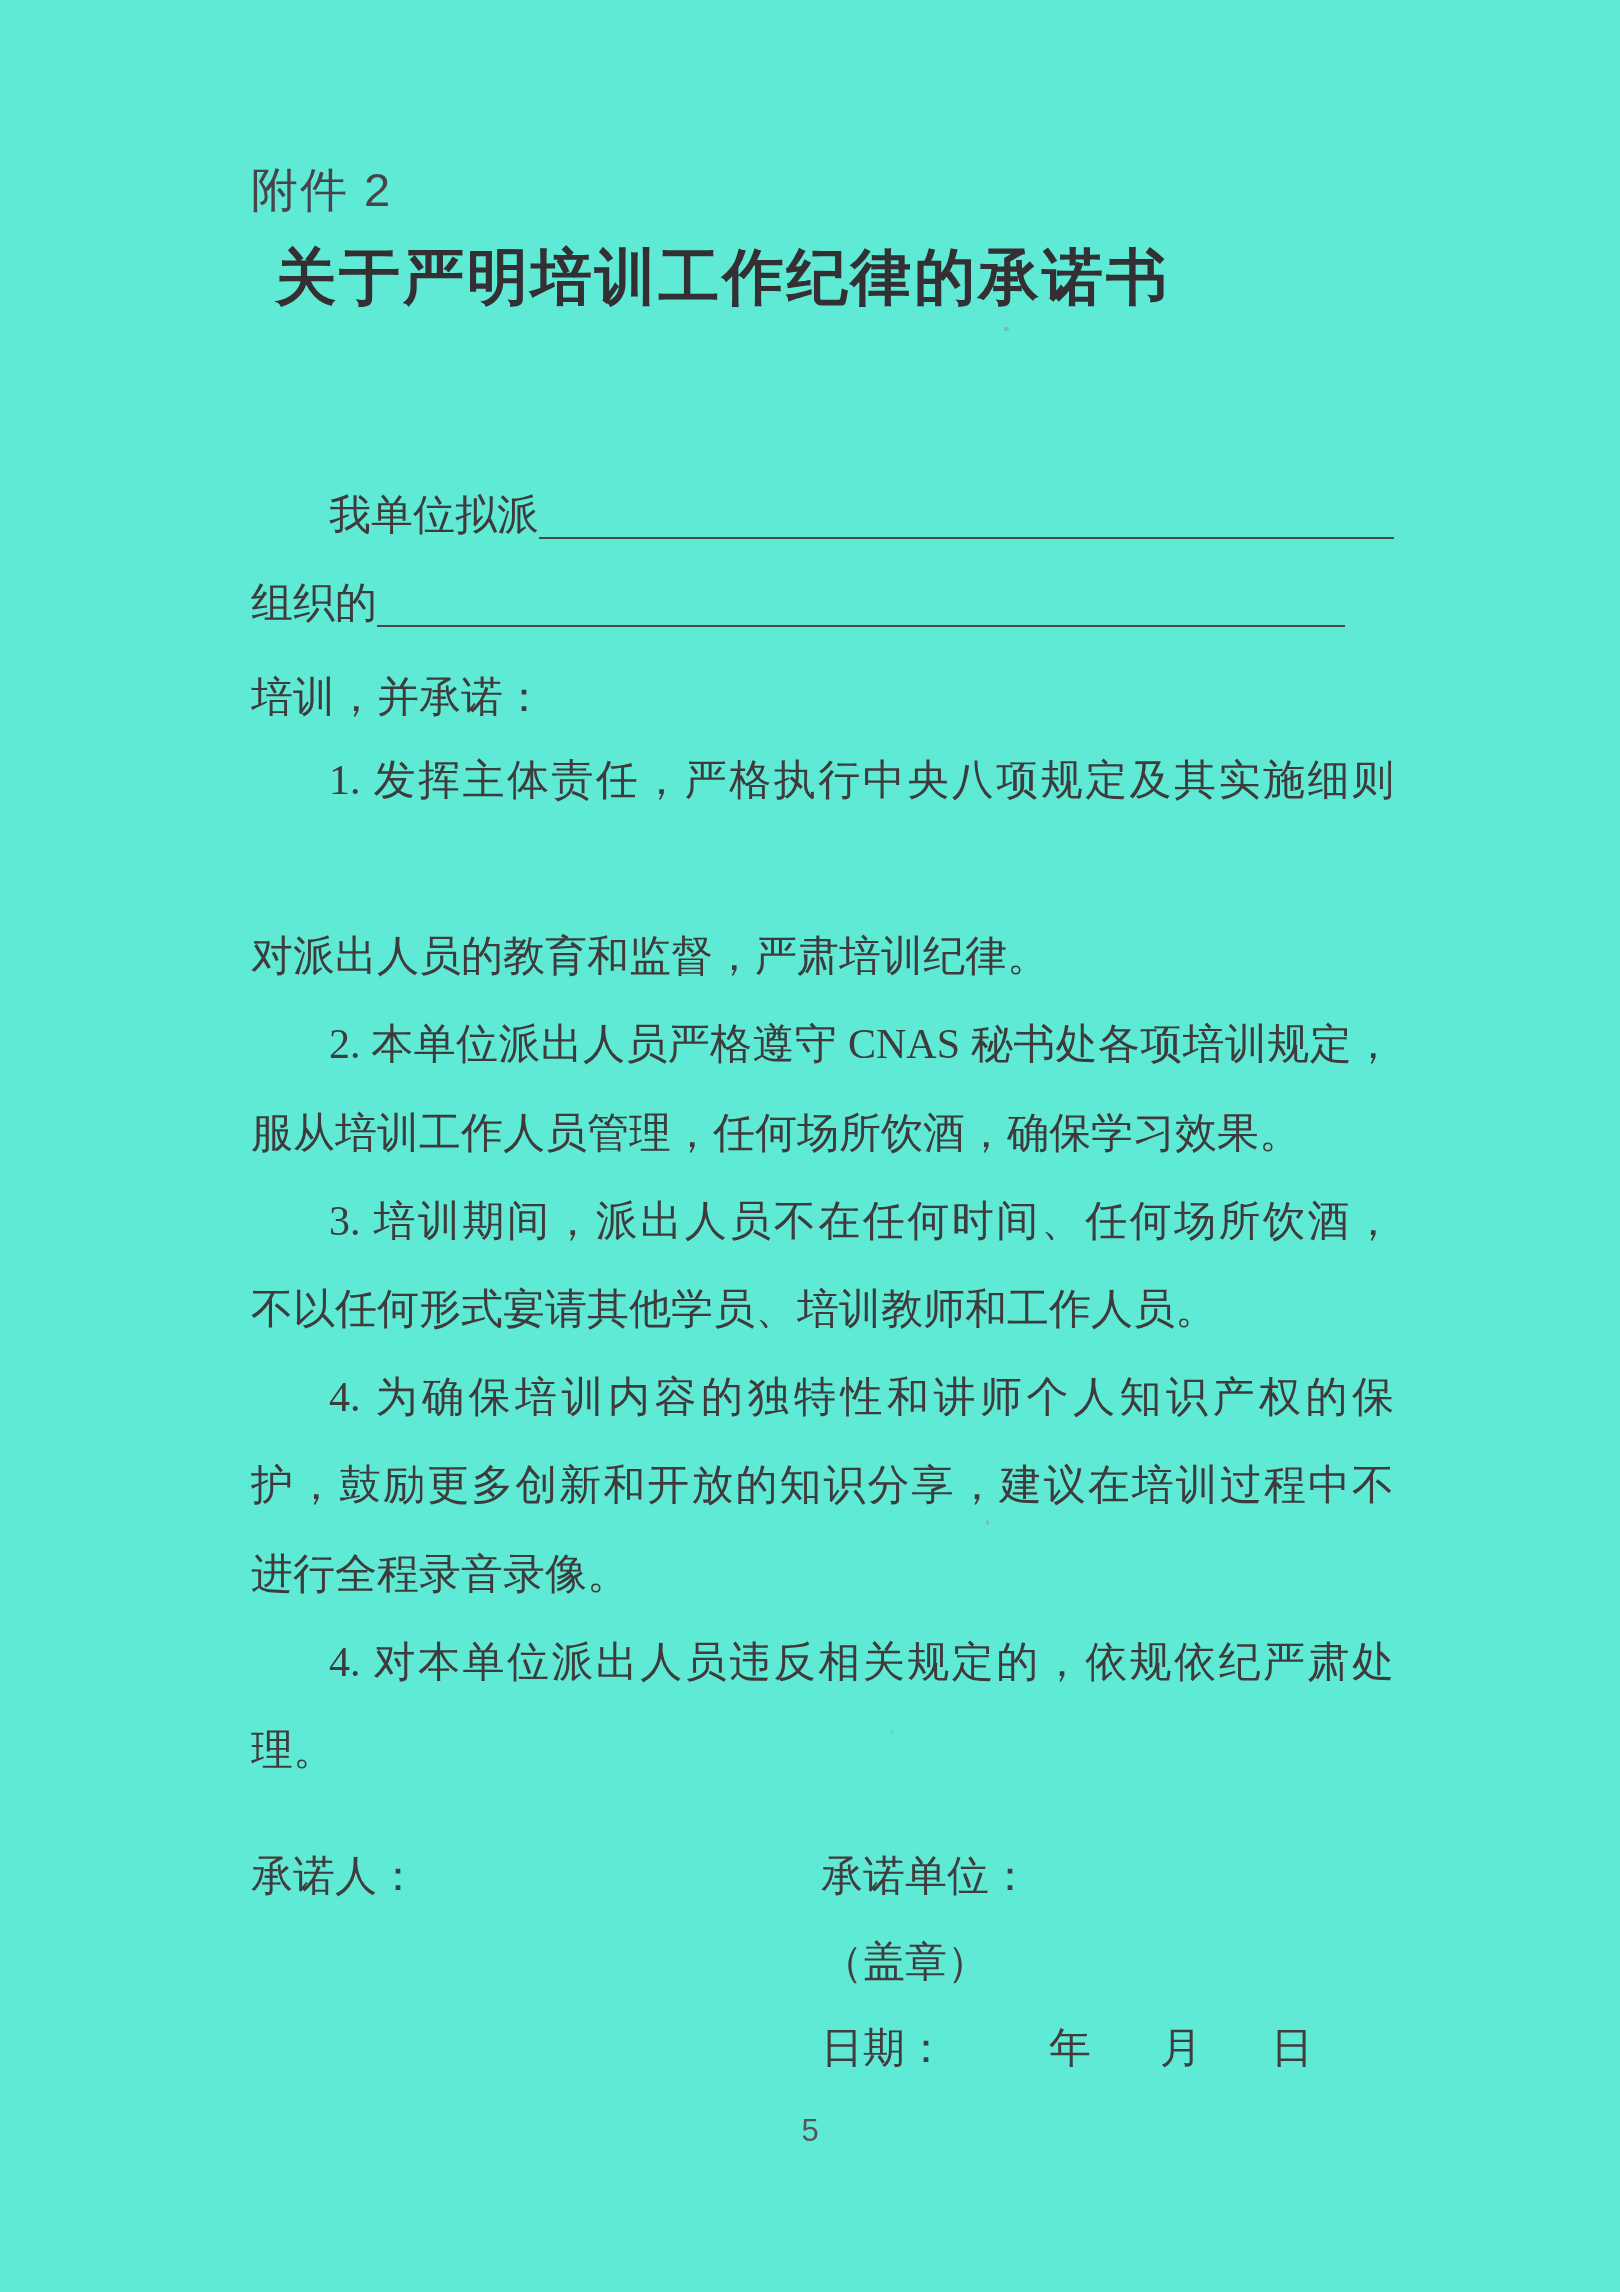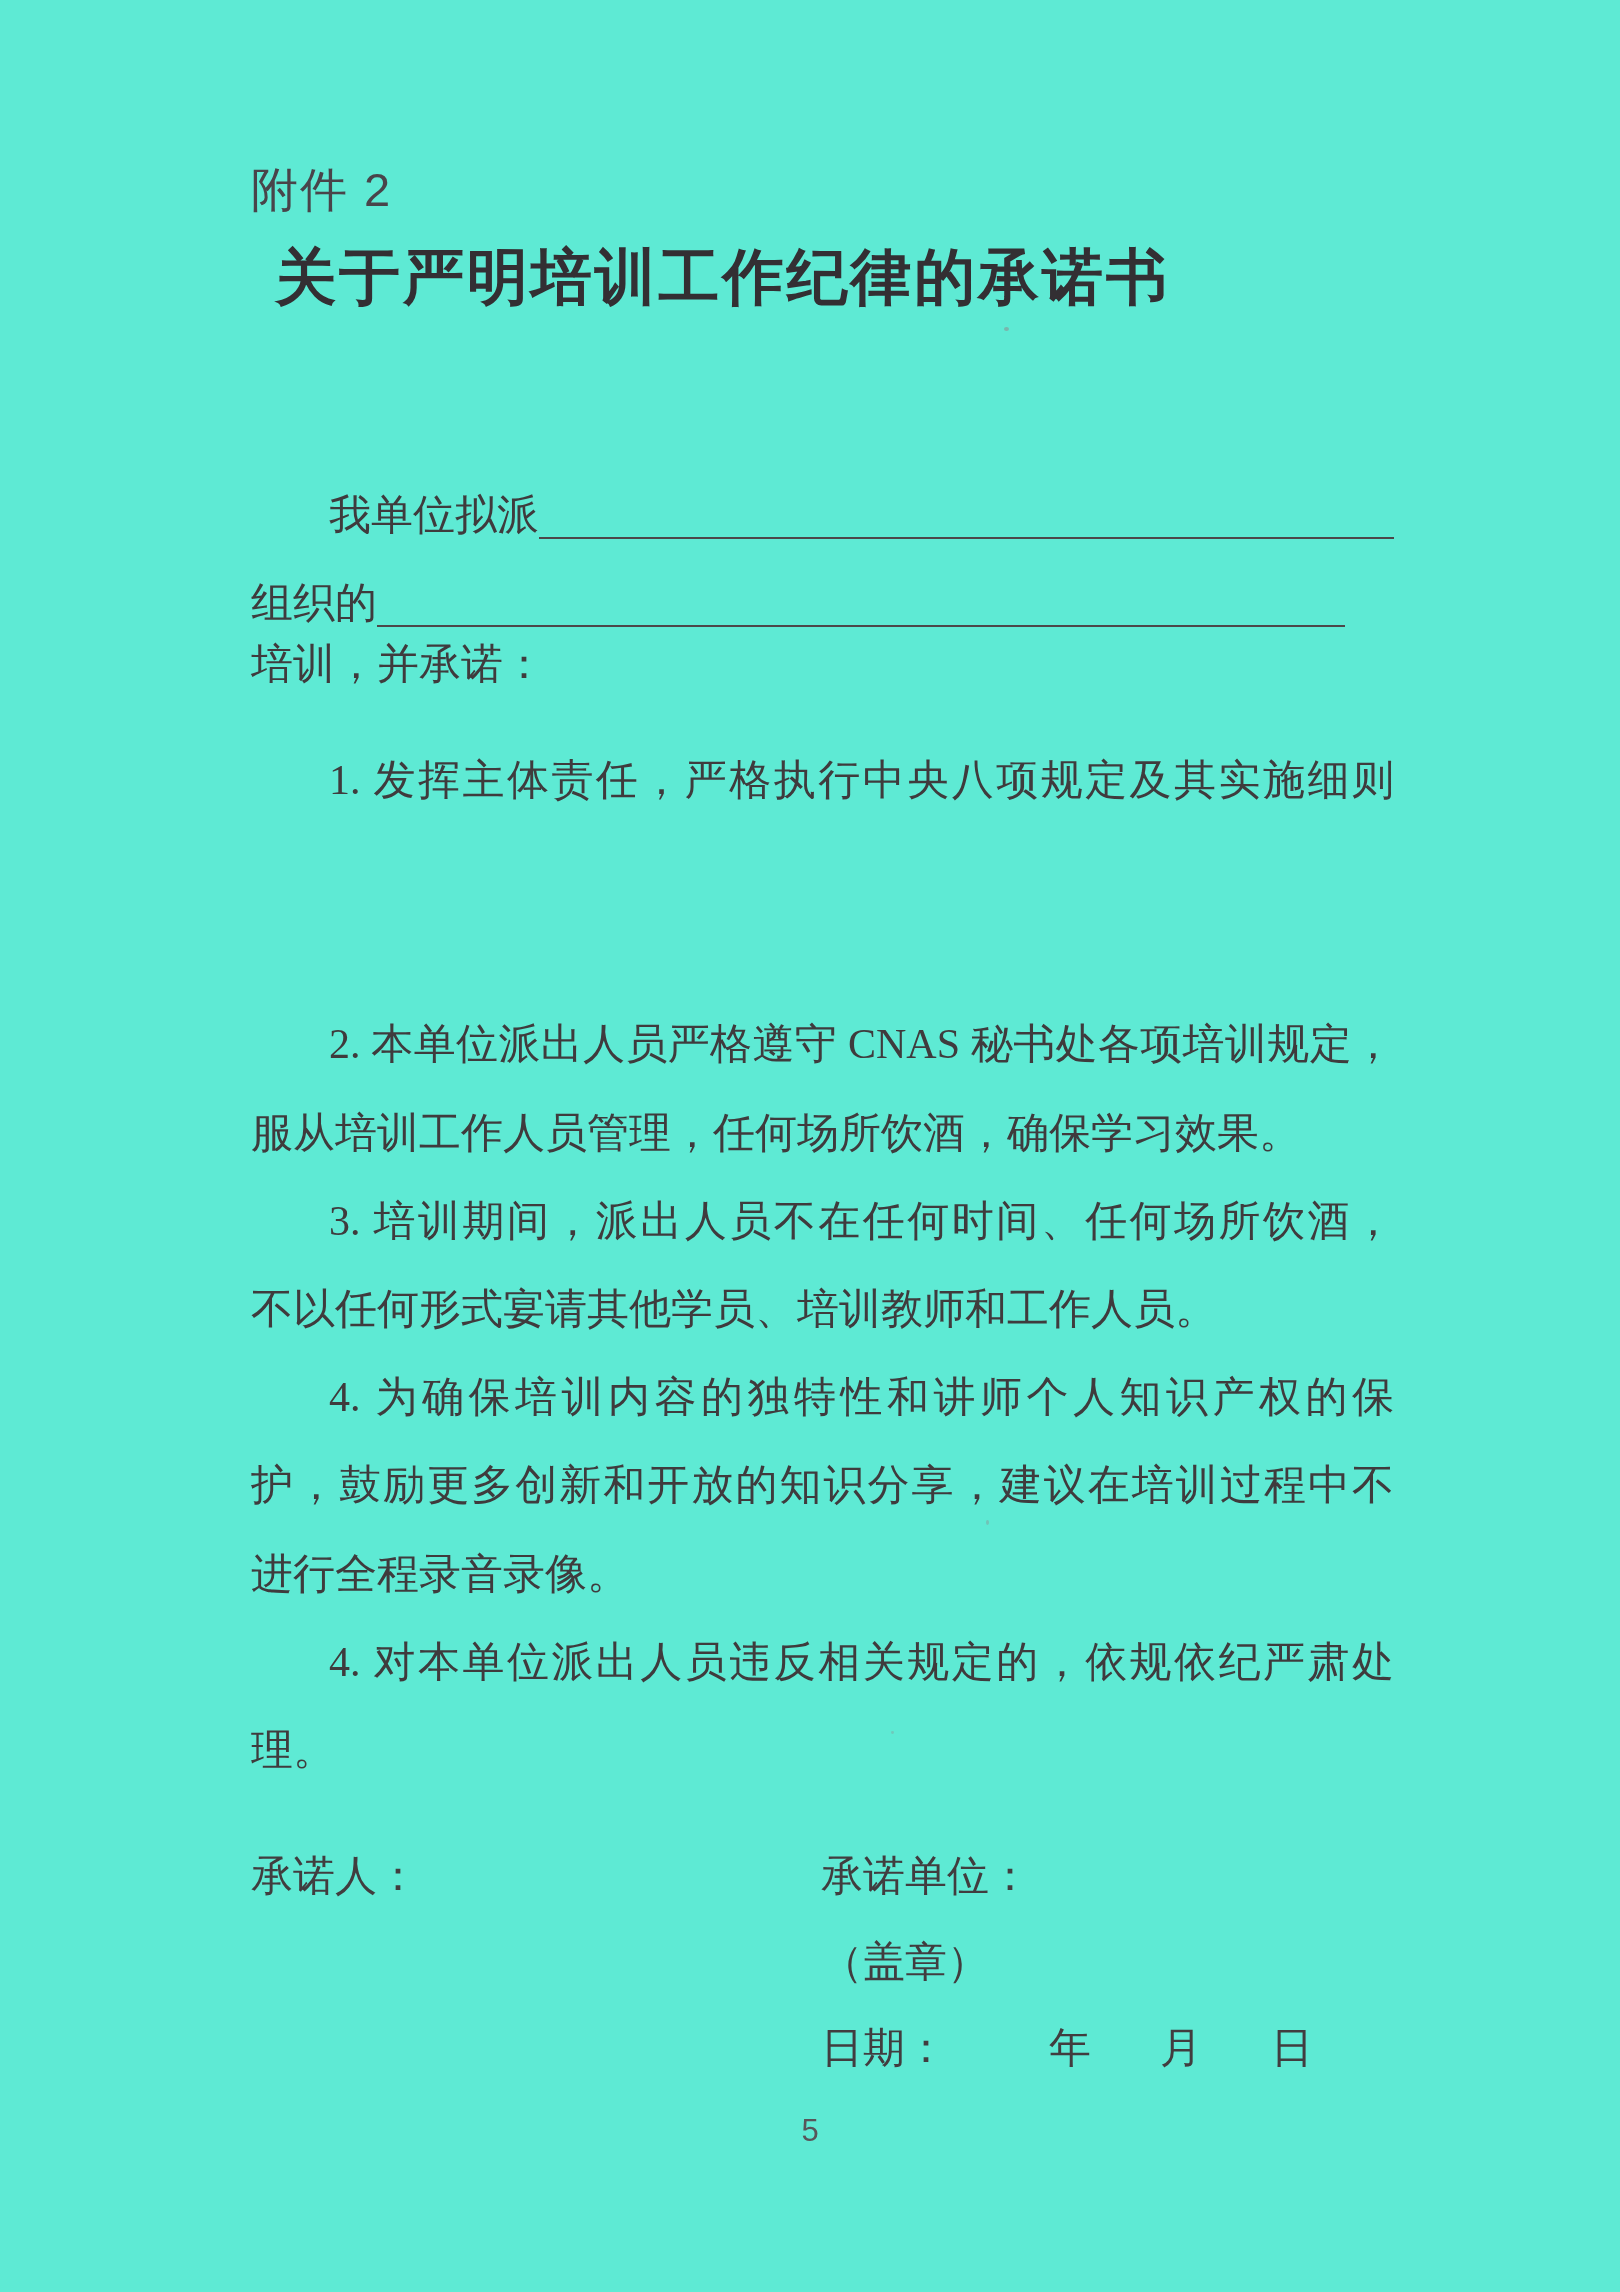--- a/index.html
+++ b/index.html
@@ -83,23 +83,24 @@
 
   <div class="line flexline" style="top:490px">
     <span class="indent-space"></span>
     <span class="pre">我单位拟派</span>
     <span class="blank"></span>
   </div>
   <div class="line flexline" style="top:578px;width:1094px">
     <span class="pre">组织的</span>
     <span class="blank"></span>
   </div>
-  <div class="line" style="top:639px">培训，并承诺：</div>
+  <div class="line" style="top:672px">培训，并承诺：</div>
 
   <div class="line just ind" style="top:755px">1. 发挥主体责任，严格执行中央八项规定及其实施细则</div>
+  <div class="line" style="top:931px">对派出人员的教育和监督，严肃培训纪律。</div>
 
   <div class="line just ind" style="top:1019px">2. 本单位派出人员严格遵守 CNAS 秘书处各项培训规定，</div>
   <div class="line" style="top:1108px">服从培训工作人员管理，任何场所饮酒，确保学习效果。</div>
 
   <div class="line just ind" style="top:1196px">3. 培训期间，派出人员不在任何时间、任何场所饮酒，</div>
   <div class="line" style="top:1284px">不以任何形式宴请其他学员、培训教师和工作人员。</div>
 
   <div class="line just ind" style="top:1372px">4. 为确保培训内容的独特性和讲师个人知识产权的保</div>
   <div class="line just" style="top:1460px">护，鼓励更多创新和开放的知识分享，建议在培训过程中不</div>
   <div class="line" style="top:1549px">进行全程录音录像。</div>

